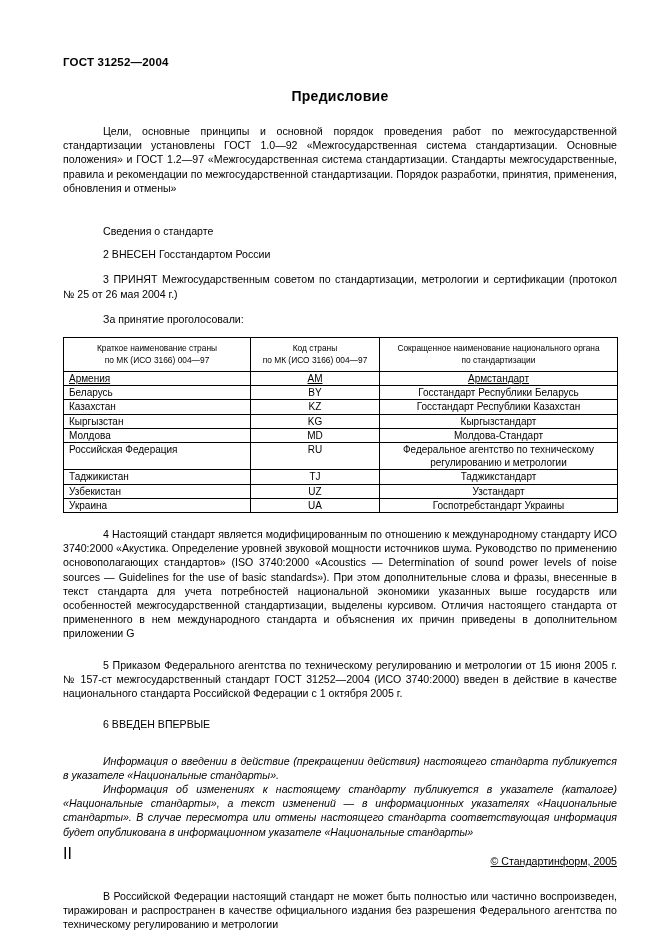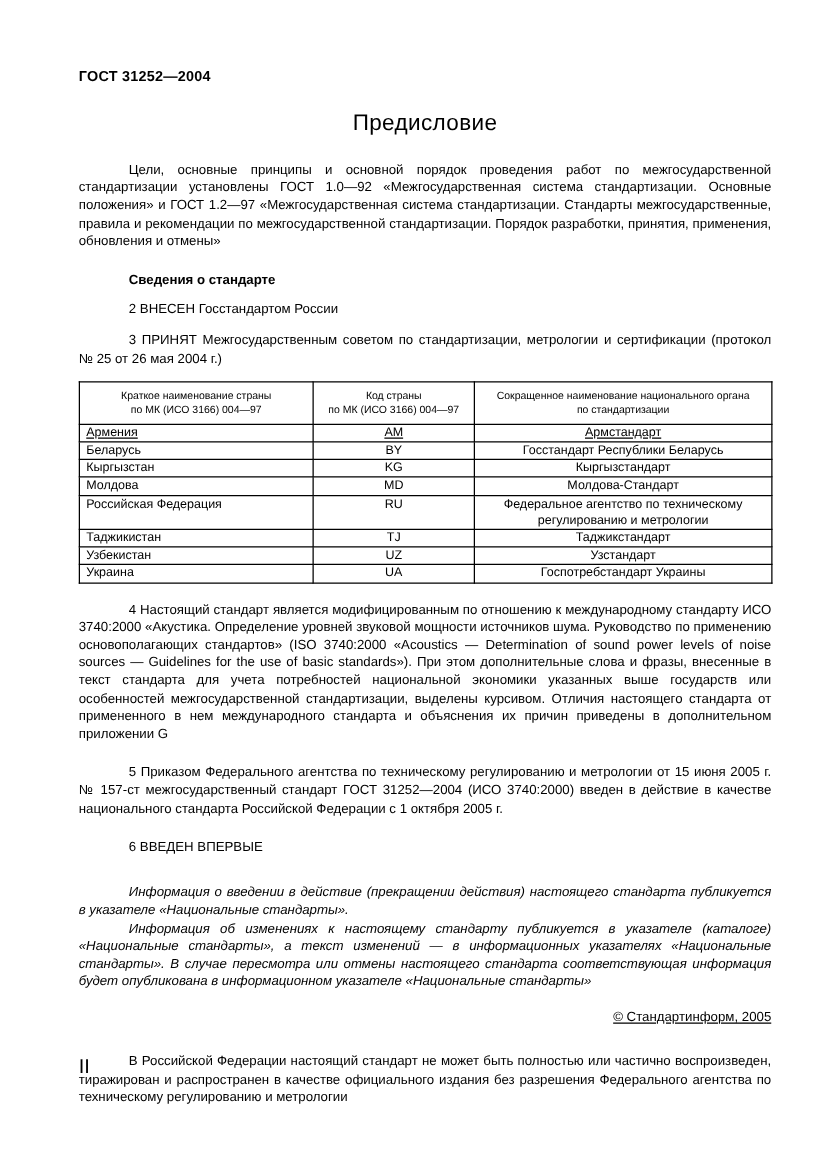--- a/index.html
+++ b/index.html
@@ -32,39 +32,39 @@
     letter-spacing: 0.2px;
   }
   
   .content {
     position: absolute;
     left: 63px;
     top: 88px;
     width: 554px;
   }
   h1.doc-title {
-    font-size: 18px;
-    font-weight: normal;
+    font-size: 14px;
+    font-weight: bold;
     text-align: center;
     margin: 0 0 20px 0;
     letter-spacing: 0.3px;
   }
   p.para {
     font-size: 10.6px;
     line-height: 14.2px;
     margin: 0 0 11px 0;
     text-align: justify;
     text-indent: 40px;
     hyphens: none;
   }
   p.subhead {
     font-size: 10.6px;
     line-height: 14.2px;
-    font-weight: bold;
-    margin: 0 0 9px 0;
+    font-weight: normal;
+    margin: 12px 0 9px 0;
     text-indent: 40px;
   }
   p.italic-block {
     font-style: italic;
     text-align: justify;
     text-indent: 40px;
     margin: 0;
   }
   .vote-lead { text-indent: 40px; margin-bottom: 8px; }
 
@@ -133,20 +133,21 @@
 
     <div class="spacer-sm"></div>
 
     <p class="subhead">Сведения о стандарте</p>
 
 
     <p class="para">2  ВНЕСЕН Госстандартом России</p>
 
     <p class="para">3  ПРИНЯТ Межгосударственным советом по стандартизации, метрологии и сертификации (протокол № 25 от 26 мая 2004 г.)</p>
 
+    <p class="para vote-lead">За принятие проголосовали:</p>
 
     <table class="vote-table">
       <colgroup>
         <col class="col-country">
         <col class="col-code">
         <col class="col-body">
       </colgroup>
       <thead>
         <tr>
           <th>
@@ -168,20 +169,25 @@
           <td class="c-country">Армения</td>
           <td class="c-code">AM</td>
           <td class="c-body">Армстандарт</td>
         </tr>
         <tr>
           <td class="c-country">Беларусь</td>
           <td class="c-code">BY</td>
           <td class="c-body">Госстандарт Республики Беларусь</td>
         </tr>
         <tr>
+          <td class="c-country">Казахстан</td>
+          <td class="c-code">KZ</td>
+          <td class="c-body">Госстандарт Республики Казахстан</td>
+        </tr>
+        <tr>
           <td class="c-country">Кыргызстан</td>
           <td class="c-code">KG</td>
           <td class="c-body">Кыргызстандарт</td>
         </tr>
         <tr>
           <td class="c-country">Молдова</td>
           <td class="c-code">MD</td>
           <td class="c-body">Молдова-Стандарт</td>
         </tr>
         <tr>

